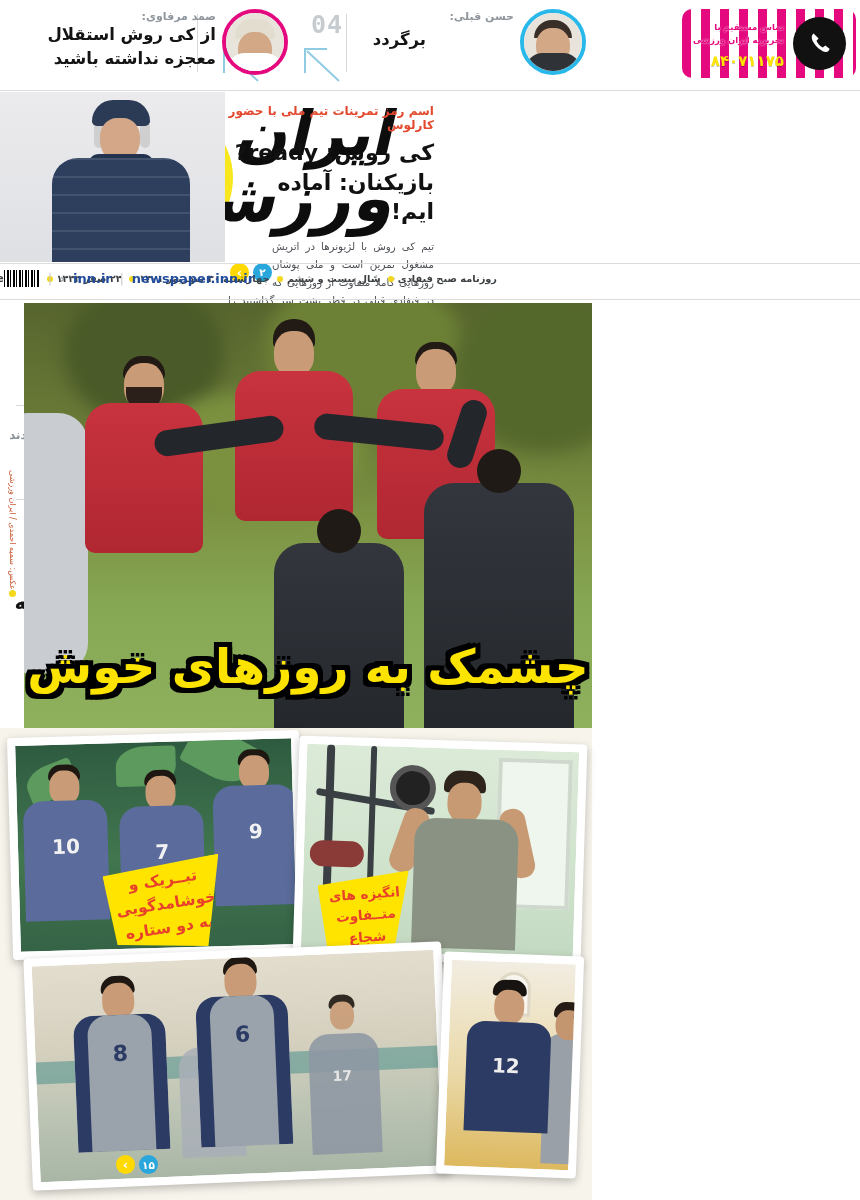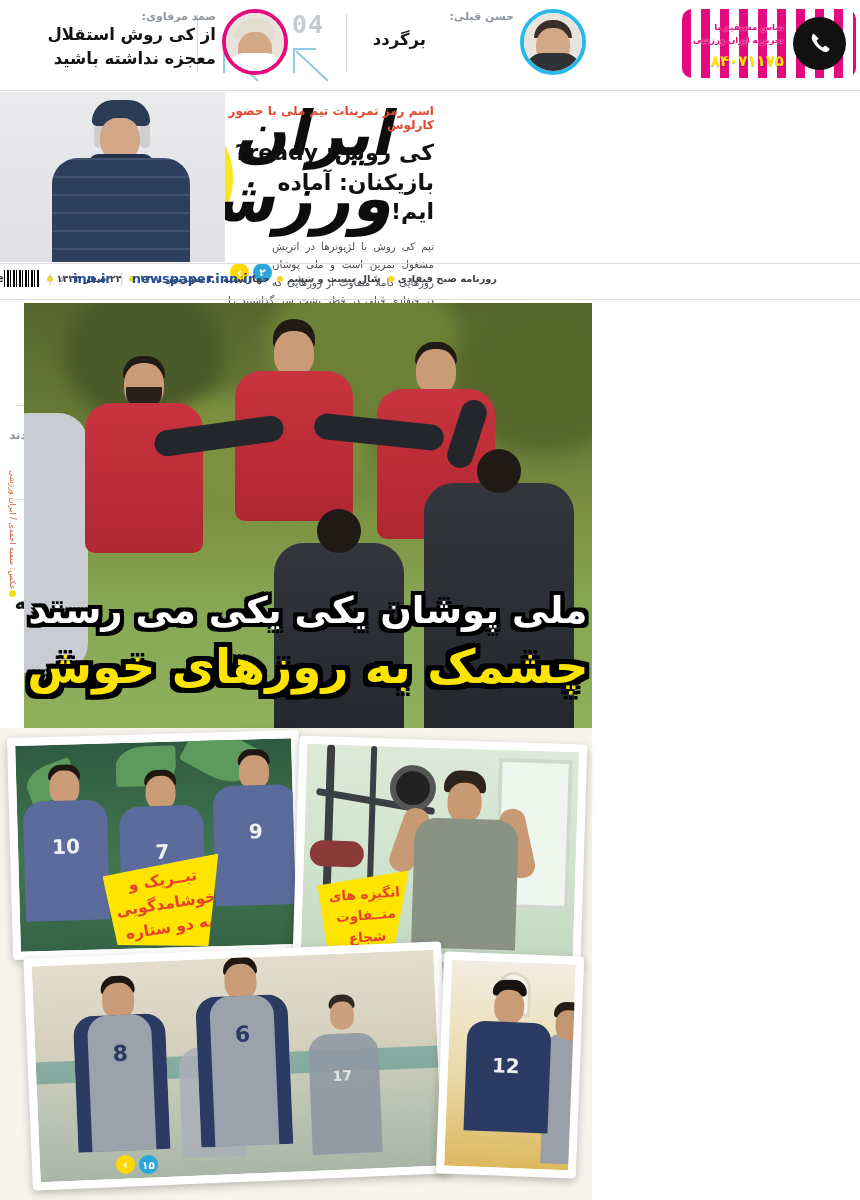--- a/index.html
+++ b/index.html
@@ -213,21 +213,21 @@
         </div>
     </div>
     <div class="head-item" style="right:346px; width:100px;">
       <div class="head-kicker">حسن قبلی:</div>
     </div>
     <div class="head-item" style="right:434px; top:28px; width:76px;">
       <div class="head-headline">برگردد</div>
     </div>
 
     <div class="vdiv" style="right:568px; right:auto; left:346px;"></div>
-    <div class="head-item" style="left:284px; width:48px; text-align:center;">
+    <div class="head-item" style="left:295px; width:48px; text-align:right;">
       <span class="pagenum" style="direction:ltr;">04</span>
       <svg class="corner-arrow" width="44" height="40" viewBox="0 0 44 40">
         <path d="M6 30 L6 6 L28 6 M8 8 L40 38" stroke="#8fcbe3" stroke-width="2" fill="none"></path>
       </svg>
     </div>
     <div class="head-photo ring-pink" style="left:222px; right:auto;">
       <div class="face">
           <div class="cap"></div>
           <div class="skin" style="top:32%"></div>
           <div class="body"></div>
@@ -402,21 +402,20 @@
     <div class="p-arm" style="left:290px; top:116px; width:130px; transform:rotate(6deg);"></div>
     <div class="p-arm" style="left:430px; top:96px; width:26px; height:70px; transform:rotate(18deg);"></div>
 
     <div class="back-fig" style="left:400px; top:180px; width:150px; height:245px;">
       <div class="back-head"></div>
     </div>
     <div class="back-fig" style="left:250px; top:240px; width:130px; height:185px;">
       <div class="back-head"></div>
     </div>
 
-    <div class="mp-h1">ملی پوشان یکی یکی می رسند</div>
     <div class="mp-h2">چشمک به روزهای خوش</div>
   </div>
 
   <div class="credit">
     <span class="dot"></span>
     <span>عکس: سمیه احمدی / ایران ورزشی</span>
   </div>
 
   <div class="collage">
 

